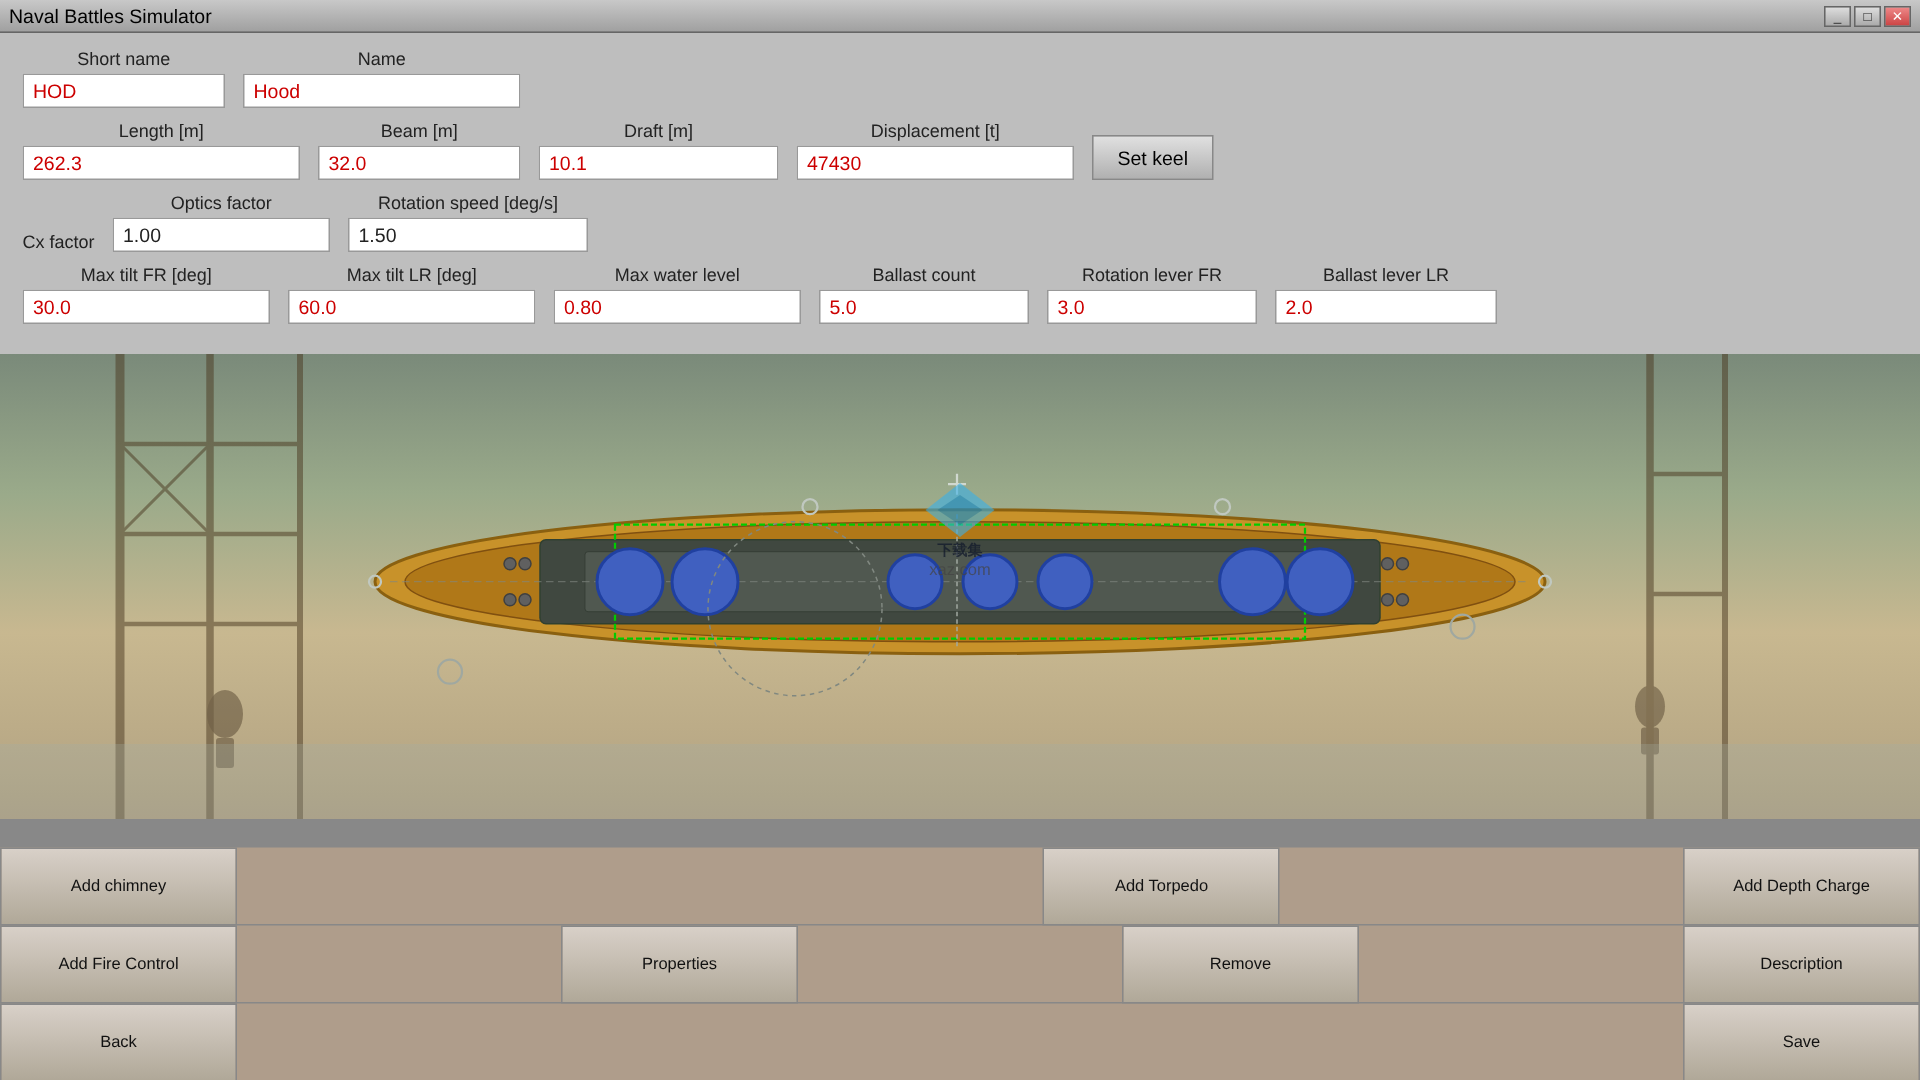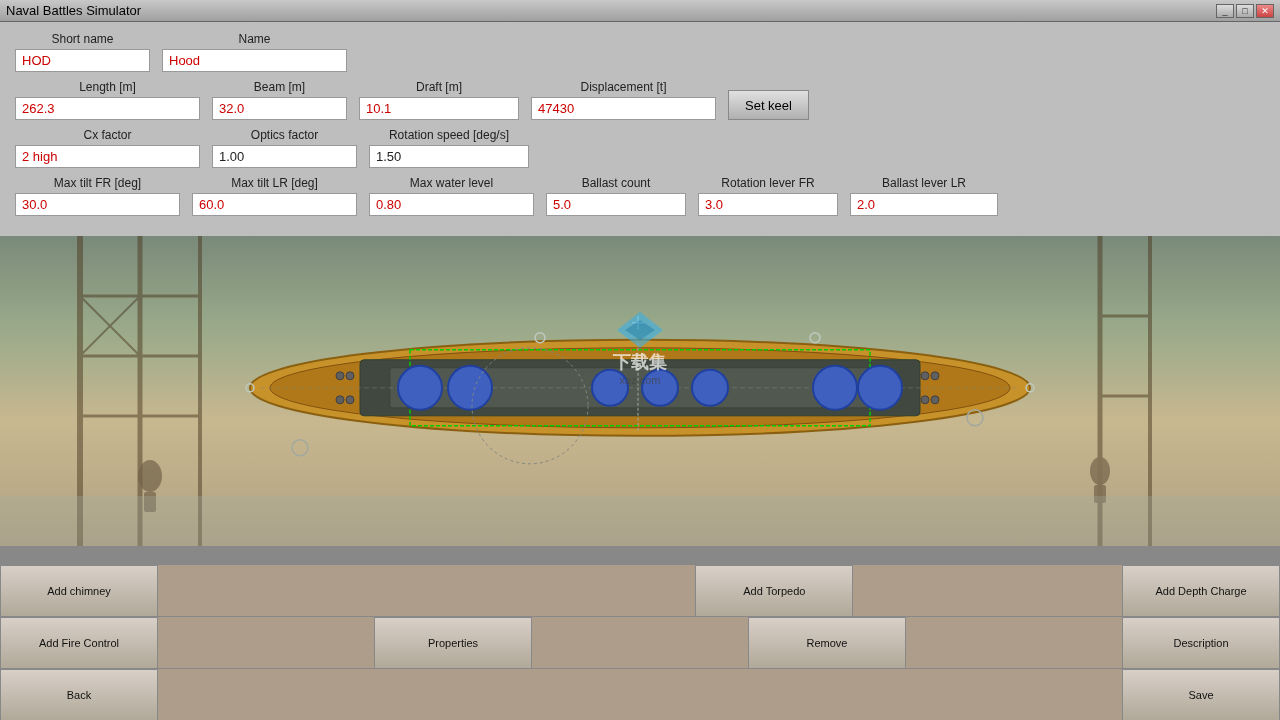--- a/index.html
+++ b/index.html
@@ -218,21 +218,20 @@
     <div class="field-group">
       <div class="field-label">Displacement [t]</div>
       <input class="field-input" type="text" style="width: 185px;" value="47430">
     </div>
     <button class="normal-color" id="set-keel-btn">Set keel</button>
   </div>
 
   <div class="form-row">
     <div class="field-group">
       <div class="field-label">Cx factor</div>
-      <input class="field-input" type="text" style="width: 185px;" value="2 high">
     </div>
     <div class="field-group">
       <div class="field-label">Optics factor</div>
       <input class="field-input normal-color" type="text" style="width: 145px;" value="1.00">
     </div>
     <div class="field-group">
       <div class="field-label">Rotation speed [deg/s]</div>
       <input class="field-input normal-color" type="text" style="width: 160px;" value="1.50">
     </div>
   </div>
@@ -344,21 +343,21 @@
 
     <line x1="398" y1="8" x2="398" y2="22" stroke="#d0d8d0" stroke-width="1.5"></line>
     <line x1="392" y1="15" x2="404" y2="15" stroke="#d0d8d0" stroke-width="1.5"></line>
   </svg>
 
   <div id="watermark">
     <svg width="50" height="40" viewBox="0 0 50 40">
       <polygon points="25,2 48,20 25,38 2,20" fill="#3ab0e8" opacity="0.85"></polygon>
       <polygon points="25,10 40,20 25,30 10,20" fill="#1888c0" opacity="0.85"></polygon>
     </svg>
-    <span class="watermark-text" style="font-size:18px;color:#ffffff;font-weight:bold;">下载集</span>
+    <span class="watermark-text" style="font-size:10px;color:#0f172a;font-weight:bold;">下载集</span>
     <span class="watermark-text">xaz.com</span>
   </div>
 </div>
 
 <div id="bottom-panel">
 
   <div class="btn-row">
     <button class="bottom-btn">Add chimney</button>
     <div class="btn-spacer"></div>
     <div class="btn-spacer"></div>

